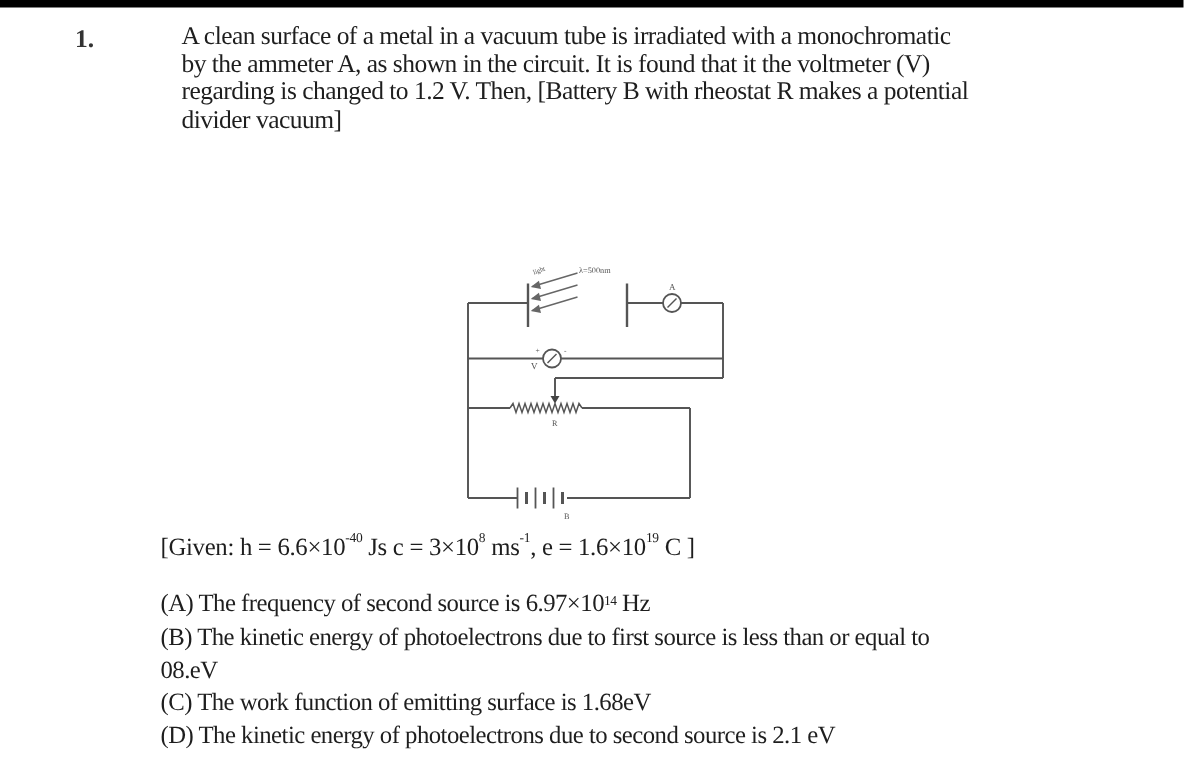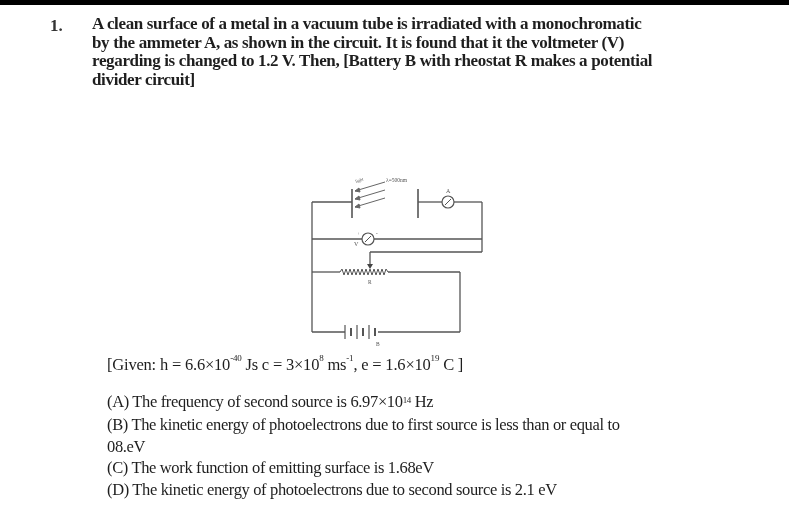--- a/index.html
+++ b/index.html
@@ -2,41 +2,41 @@
 <html><head>
 <meta charset="utf-8">
 <style>
   html, body { margin: 0; padding: 0; }
   body {
     width: 789px; height: 512px; background: #ffffff; position: relative; overflow: hidden;
     font-family: "Liberation Serif", "DejaVu Serif", serif; color: #1e1e1e;
   }
   .topbar { position: absolute; left: 0; top: 0; width: 789px; height: 5px; background: #000; }
   .qnum { position: absolute; left: 50px; top: 16px; font-size: 17px; font-weight: bold; color: #333; }
-  .stem { position: absolute; left: 92px; top: 15px; width: 640px; font-size: 17px; line-height: 18.7px; letter-spacing: -0.35px; font-weight: bold; }
+  .stem { position: absolute; left: 121px; top: 15px; width: 640px; font-size: 17px; line-height: 18.7px; letter-spacing: -0.35px; }
   .stem .ln { display: block; white-space: nowrap; }
   .diagram { position: absolute; left: 300px; top: 168px; width: 200px; height: 180px; }
   .given { position: absolute; left: 107px; top: 355px; font-size: 16.5px; white-space: nowrap; letter-spacing: -0.2px; }
   .given sup { font-size: 9px; position: relative; top: -2px; vertical-align: top; }
   .opts { position: absolute; left: 107px; top: 391px; font-size: 16.5px; line-height: 22.5px; letter-spacing: -0.35px; }
   .opts .ln { display: block; white-space: nowrap; }
   .opts sup { font-size: 9px; vertical-align: top; position: relative; top: -2px; }
 </style>
 </head>
 <body>
 
 <div class="topbar"></div>
 
 <div class="qnum">1.</div>
 
 <div class="stem">
   <span class="ln">A clean surface of a metal in a vacuum tube is irradiated with a monochromatic</span>
   <span class="ln">by the ammeter A, as shown in the circuit. It is found that it the voltmeter (V)</span>
   <span class="ln">regarding is changed to 1.2 V. Then, [Battery B with rheostat R makes a potential</span>
-  <span class="ln">divider circuit]</span>
+  <span class="ln">divider vacuum]</span>
 </div>
 
 <svg class="diagram" viewBox="300 168 200 180" xmlns="http://www.w3.org/2000/svg">
   <g stroke="#555" stroke-width="1.3" fill="none">
 
     <line x1="312" y1="202" x2="312" y2="332"></line>
 
     <line x1="312" y1="202" x2="352" y2="202"></line>
 
     <line x1="418" y1="202" x2="442" y2="202"></line>

